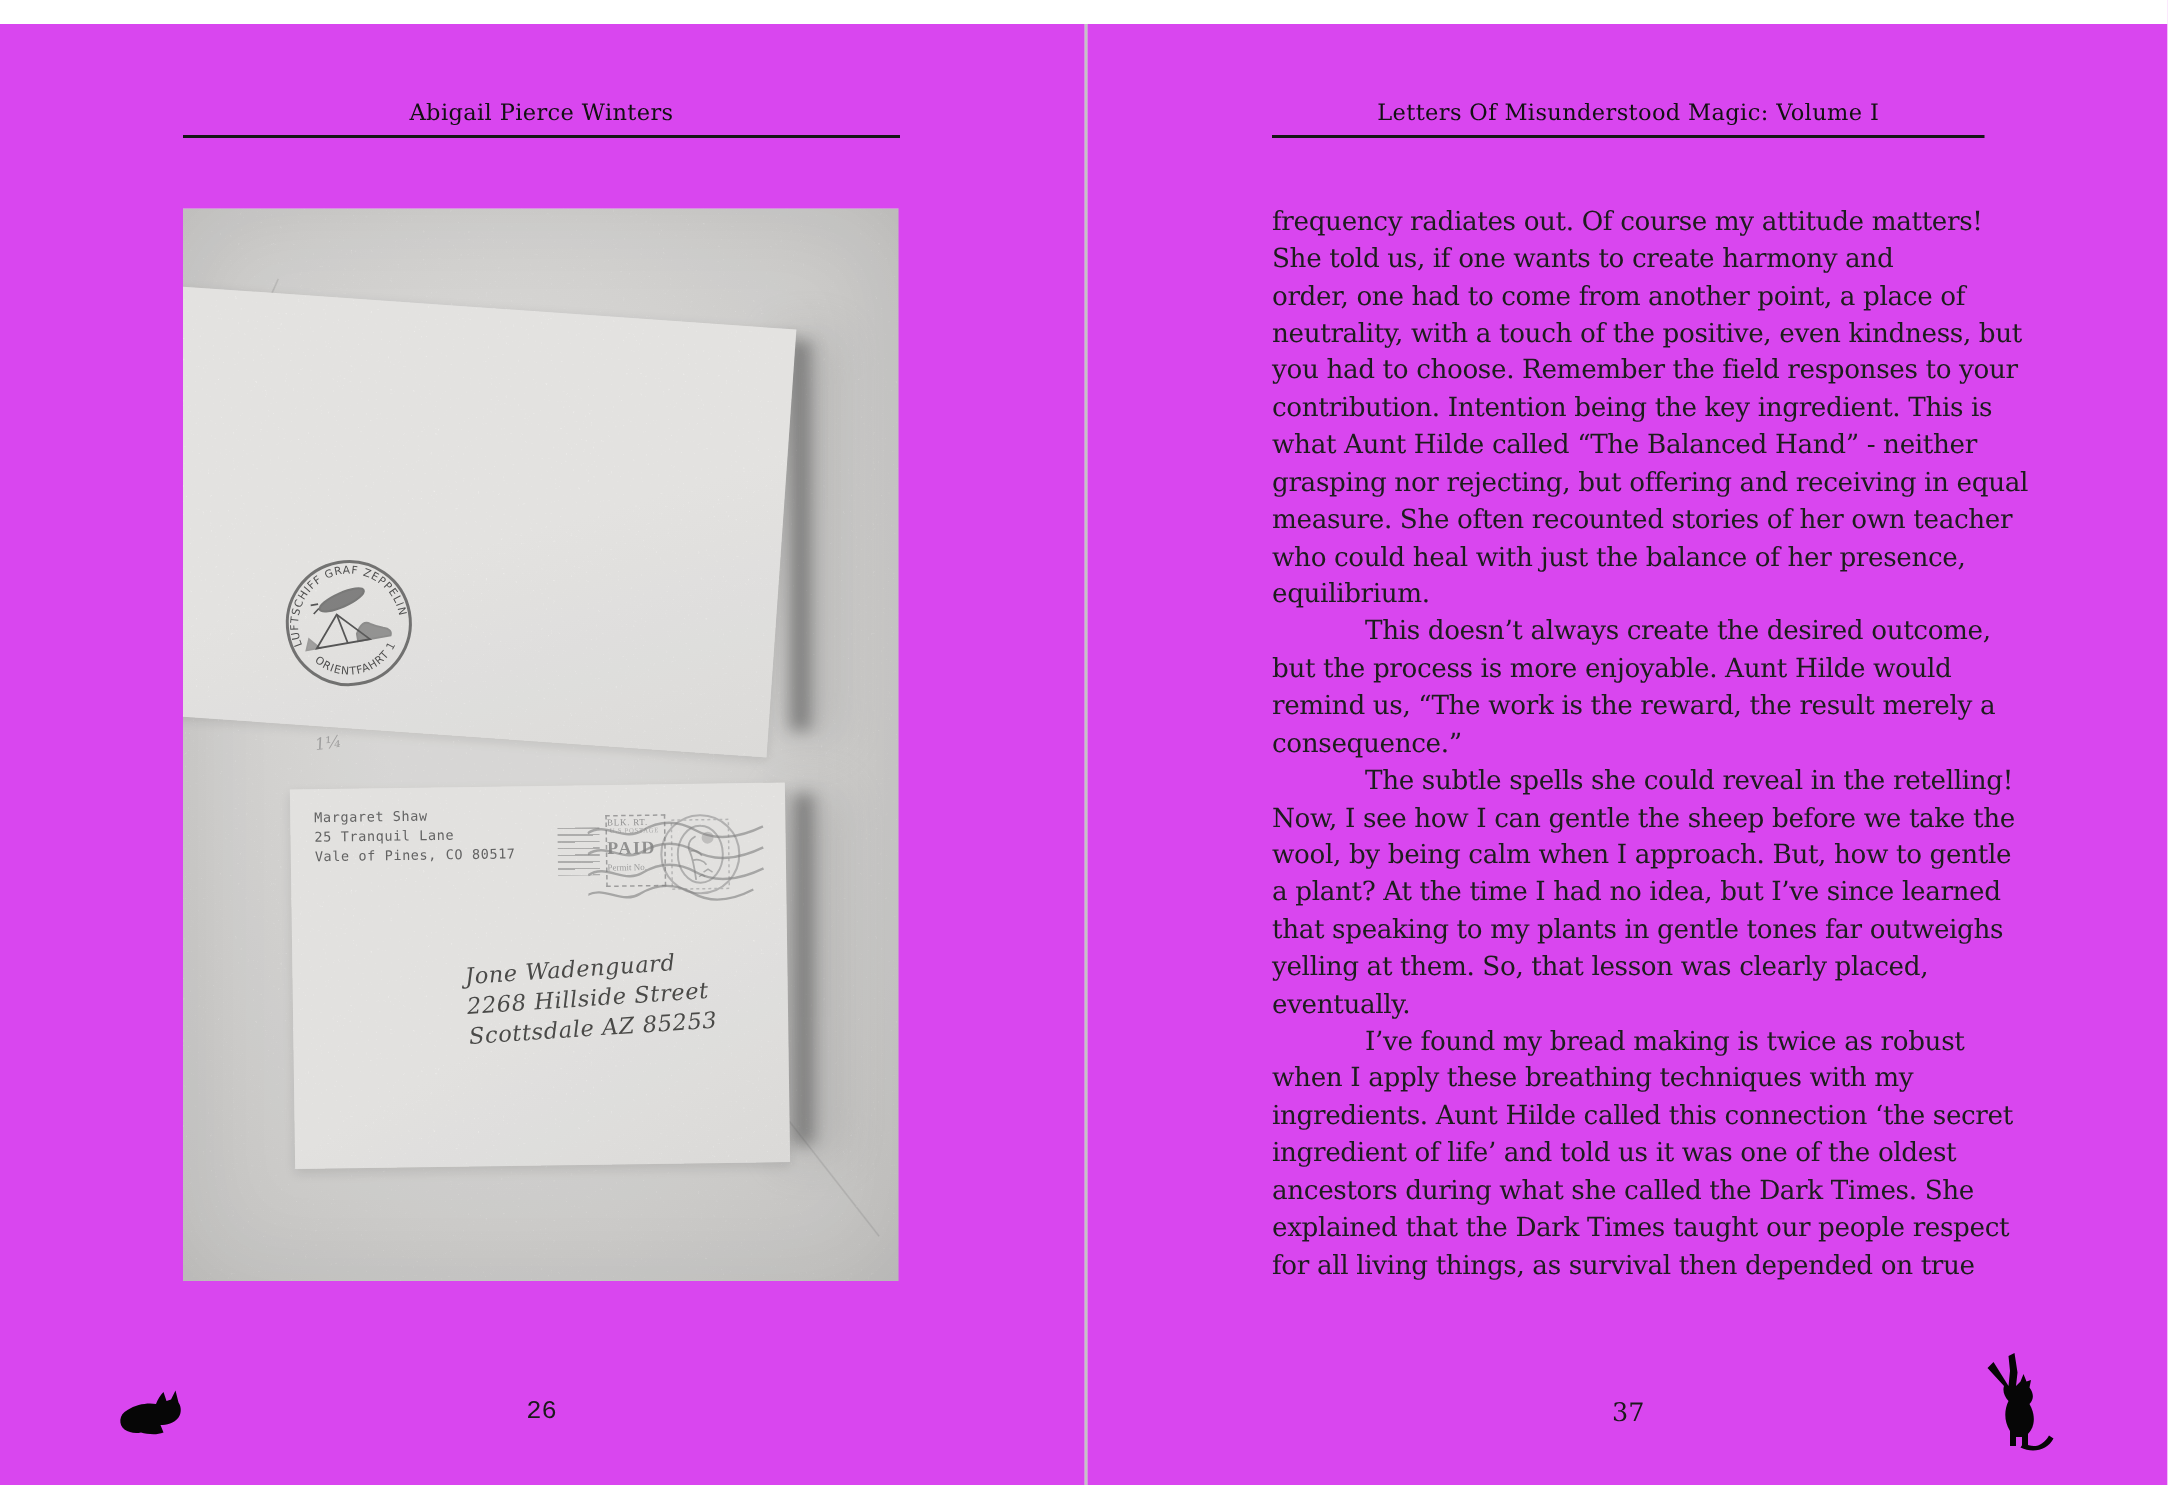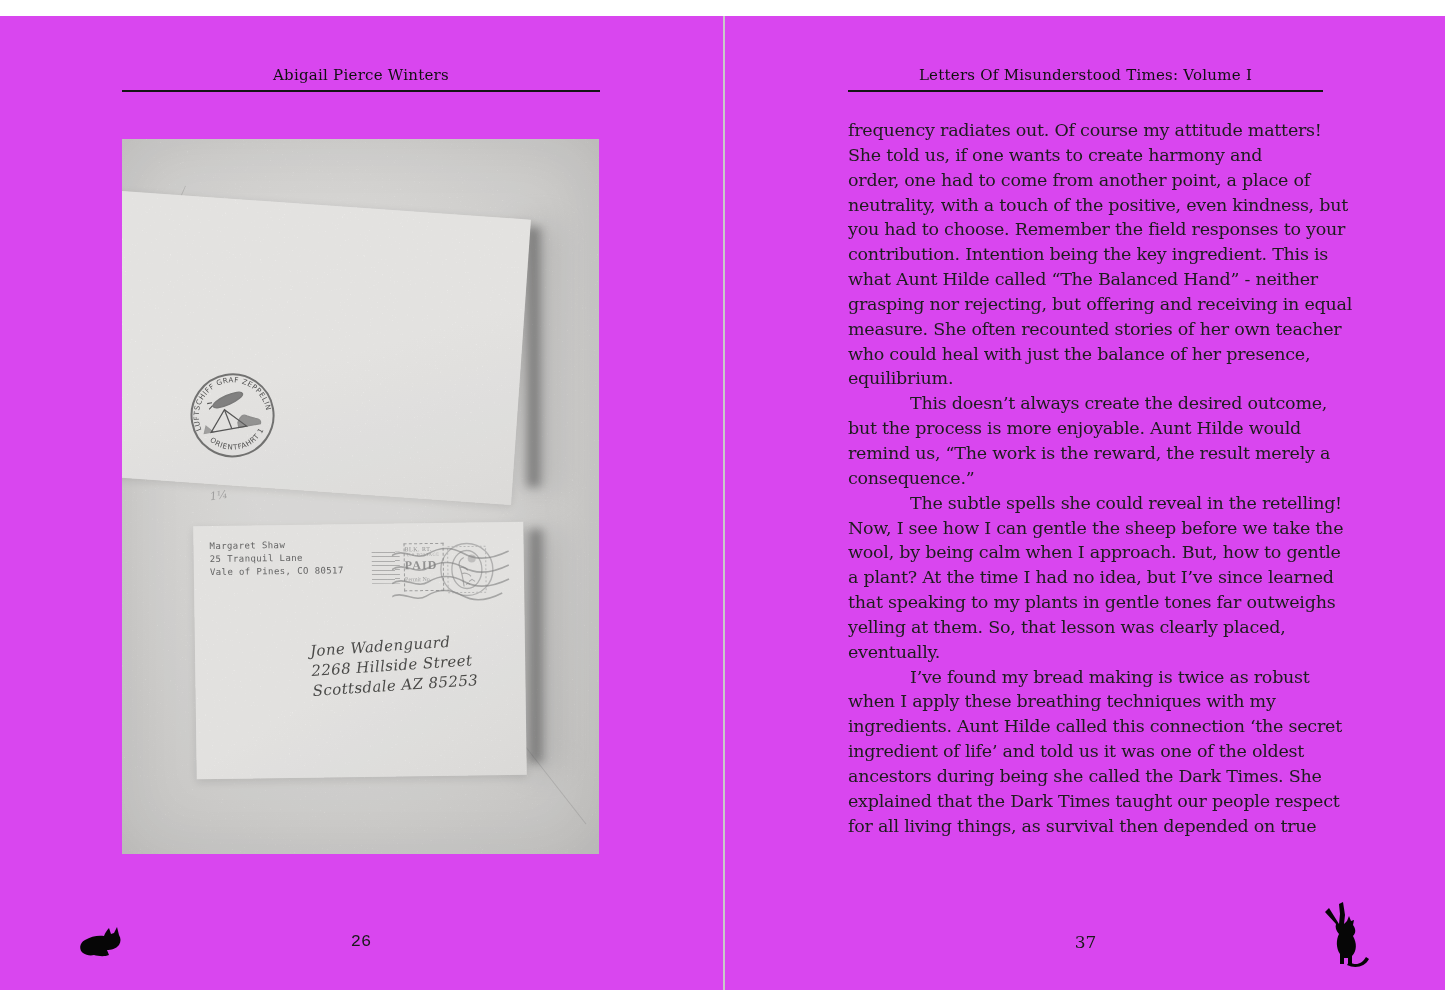--- a/index.html
+++ b/index.html
@@ -66,21 +66,21 @@
   .wavy-lines { position:absolute; left:198px; top:22px; opacity:.6; }
   .postmark { position:absolute; left:242px; top:18px; opacity:.5; }
 
   .recipient-address { position:absolute; left:116px; top:112px;
     font-family:"DejaVu Serif", serif; font-style:italic; font-size:15px; line-height:20px;
     color:#3a3a38; transform:rotate(-3deg); letter-spacing:.4px; opacity:.88; }
   .pencil-mark { position:absolute; left:88px; top:350px; font-family:"DejaVu Serif", serif;
     font-style:italic; font-size:11px; color:#8a8a8a; opacity:.6; transform:rotate(-8deg); }
 
   
-  .body-text { position:absolute; left:848px; top:102px; width:476px;
+  .body-text { position:absolute; left:848px; top:120px; width:476px;
     font-size:17.5px; line-height:24.85px; letter-spacing:-0.25px; color:#1d1d1d; }
   .bline { white-space:pre; }
   .bline.ind { text-indent:62px; }
 
   .cat { position:absolute; }
   .cat-left { left:78px; top:906px; }
   .cat-right { left:1316px; top:884px; }
 
   svg text { font-family:"DejaVu Sans", sans-serif; }
 </style>
@@ -189,21 +189,21 @@
 
     <svg class="cat cat-left" width="46" height="36" viewBox="0 0 46 36">
       <path fill="#060606" d="M5,31 C1,28 1,21 7,18 C13,14 21,13 26,14 C27,11 29,8 31,6 L33,12 L36,11 L39,5 L41,13
         C43,16 43,20 41,23 C38,27 33,28 29,28 L31,33 C26,35 20,34 16,33 C12,34 8,33 5,31 Z"></path>
     </svg>
     <div class="page-num pn-left">26</div>
   </div>
 
   <div>
     <div class="running-head head-right">
-      <div class="ht">Letters Of Misunderstood Times: Volume I</div>
+      <div class="ht">Letters Of Misunderstood Magic: Volume I</div>
       <div class="rule"></div>
     </div>
 
     <div class="body-text">
         <div class="bline">frequency radiates out. Of course my attitude matters!</div>
         <div class="bline">She told us, if one wants to create harmony and</div>
         <div class="bline">order, one had to come from another point, a place of</div>
         <div class="bline">neutrality, with a touch of the positive, even kindness, but</div>
         <div class="bline">you had to choose. Remember the field responses to your</div>
         <div class="bline">contribution. Intention being the key ingredient. This is</div>
@@ -220,21 +220,21 @@
         <div class="bline">Now, I see how I can gentle the sheep before we take the</div>
         <div class="bline">wool, by being calm when I approach. But, how to gentle</div>
         <div class="bline">a plant? At the time I had no idea, but I’ve since learned</div>
         <div class="bline">that speaking to my plants in gentle tones far outweighs</div>
         <div class="bline">yelling at them. So, that lesson was clearly placed,</div>
         <div class="bline">eventually.</div>
         <div class="bline ind">I’ve found my bread making is twice as robust</div>
         <div class="bline">when I apply these breathing techniques with my</div>
         <div class="bline">ingredients. Aunt Hilde called this connection ‘the secret</div>
         <div class="bline">ingredient of life’ and told us it was one of the oldest</div>
-        <div class="bline">ancestors during being she called the Dark Times. She</div>
+        <div class="bline">ancestors during what she called the Dark Times. She</div>
         <div class="bline">explained that the Dark Times taught our people respect</div>
         <div class="bline">for all living things, as survival then depended on true</div>
       </div>
 
     <svg class="cat cat-right" width="54" height="68" viewBox="0 0 54 68">
       <path fill="#060606" d="M9,12 L13,8 L23,24 L24,14 L23,4 L27,2 L29,15 L28,24 L31,21 L33,16 L35,21 L38,20 L37,25
         C40,29 40,33 37,36 C41,43 41,51 36,56 L36,64 L32,64 L32,58 L28,58 L28,64 L24,64 L24,54
         C20,48 20,40 23,34 C20,31 19,27 20,24 Z"></path>
       <path fill="#060606" d="M33,62 C40,66 46,64 50,57 L53,59 C49,67 39,69 31,65 Z"></path>
     </svg>

